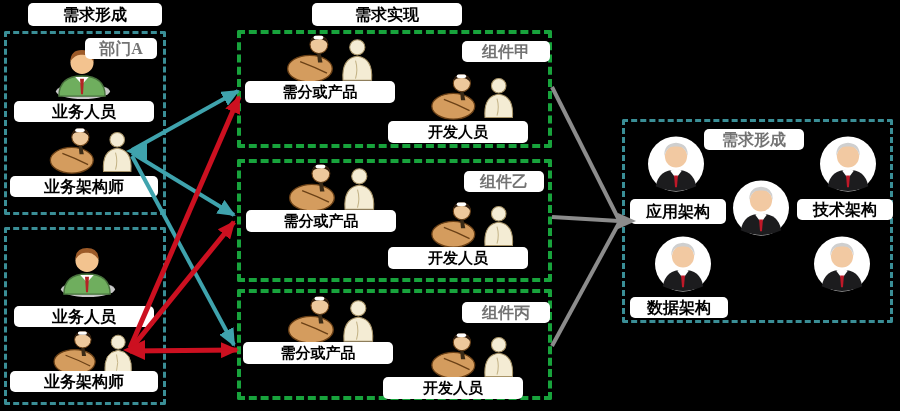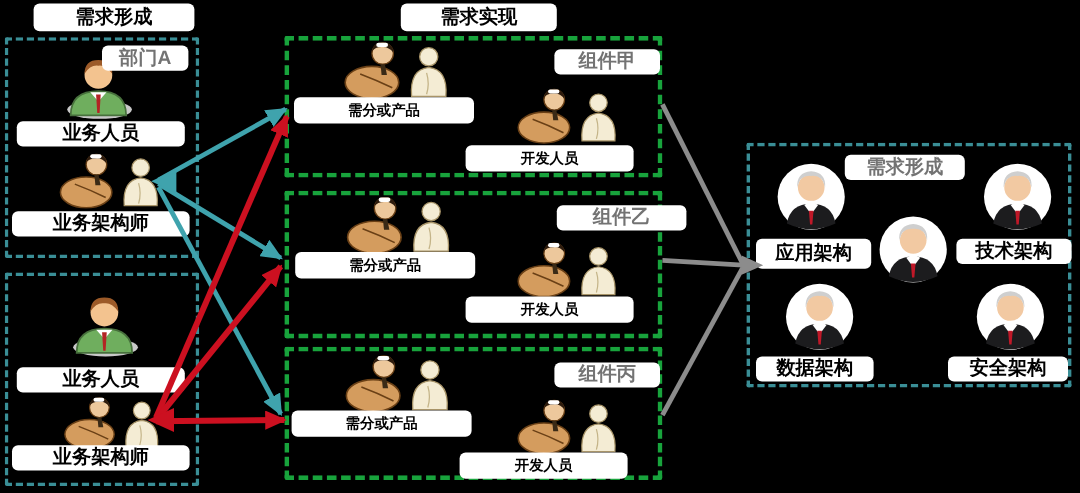--- a/index.html
+++ b/index.html
@@ -1,38 +1,38 @@
 <!DOCTYPE html>
 <html><head>
 <meta charset="utf-8">
 <style>
   html,body{margin:0;padding:0;background:#000;}
   .canvas{position:relative;width:900px;height:411px;background:#000;overflow:hidden;
-          font-family:Liberation Sans, sans-serif;}
+          font-family:Liberation Serif, serif;}
   .pill{position:absolute;background:#ffffff;border-radius:5px;color:#000;
         font-weight:bold;font-size:16px;display:flex;align-items:center;
         justify-content:center;white-space:nowrap;z-index:3;line-height:1;}
-  .pill.small{font-size:12px;}
+  .pill.small{font-size:15px;}
   .pill.red{color:#737373;}
   .dash-box{position:absolute;border:3px dashed #3a8e96;z-index:1;border-radius:2px;}
   .dash-box.green{border-color:#18a33c;border-width:4px;}
   .icon{position:absolute;z-index:2;}
   .icon svg{display:block;width:100%;height:100%;}
   .arrows{position:absolute;left:0;top:0;width:900px;height:411px;z-index:5;pointer-events:none;}
   .gov{position:absolute;left:561px;top:74px;width:92px;height:36px;background:#fff;
        border-radius:6px;z-index:6;display:flex;flex-direction:column;align-items:center;
        justify-content:center;font-weight:bold;font-size:14px;color:#000;line-height:1.2;}
 </style>
 </head>
 <body>
 
 <div class="canvas">
 
   <div class="pill" style="left:28px;top:3px;width:134px;height:23px">需求形成</div>
-  <div class="pill" style="left:334px;top:3px;width:130px;height:23px">需求实现</div>
+  <div class="pill" style="left:312px;top:3px;width:150px;height:23px">需求实现</div>
 
   <div class="dash-box" style="left:4px;top:31px;width:156px;height:178px"></div>
   <div class="pill red" style="left:85px;top:38px;width:72px;height:21px">部门A</div>
   <div class="icon" style="left:50px;top:48px;width:64px;height:52px">
     <svg viewBox="0 0 64 54">
       <ellipse cx="33" cy="45" rx="28" ry="8" fill="#c9c9c9"></ellipse>
       <path d="M8,50 Q8,29 32,29 Q56,29 56,50 Z" fill="#6fae5e" stroke="#47703c" stroke-width="1.5"></path>
       <path d="M25,30 L32,38 L39,30 Z" fill="#ffffff"></path>
       <path d="M30,32 L34,32 L33,48 L31,48 Z" fill="#b32424"></path>
       <circle cx="32" cy="15" r="12" fill="#f3c38f"></circle>
@@ -107,21 +107,21 @@
       <rect x="33" y="3" width="11" height="4" rx="2" fill="#ffffff"></rect>
       <path d="M37,23 L41,23 L43,33 L38,33 Z" fill="#3a2a16"></path>
       <circle cx="82" cy="16" r="8.5" fill="#f4ecd4" stroke="#a89468" stroke-width="1.2"></circle>
       <path d="M66,53 Q64,28 82,26 Q100,28 98,53 Z" fill="#f4ecd4" stroke="#a89468" stroke-width="1.2"></path>
       <path d="M80,31 Q83,41 80,51" stroke="#c4b488" stroke-width="1.2" fill="none"></path>
     </svg>
   </div>
   <div class="pill small" style="left:388px;top:121px;width:140px;height:22px">开发人员</div>
 
   <div class="dash-box green" style="left:237px;top:159px;width:307px;height:115px"></div>
-  <div class="pill red" style="left:464px;top:171px;width:108px;height:21px">组件乙</div>
+  <div class="pill red" style="left:464px;top:171px;width:80px;height:21px">组件乙</div>
   <div class="icon" style="left:285px;top:162px;width:95px;height:50px">
     <svg viewBox="0 0 104 56">
       <ellipse cx="29" cy="40" rx="25" ry="15" fill="#d49c5e" stroke="#6a4016" stroke-width="1.5"></ellipse>
       <path d="M18,32 Q34,38 48,45" stroke="#6a4016" stroke-width="1.5" fill="none"></path>
       <circle cx="39" cy="13" r="10" fill="#edc89c" stroke="#6a4016" stroke-width="1.2"></circle>
       <path d="M29,11 Q30,2 40,3 Q49,4 49,12 Q44,6 38,7 Q32,7 29,11 Z" fill="#2e1c0e"></path>
       <rect x="33" y="3" width="11" height="4" rx="2" fill="#ffffff"></rect>
       <path d="M37,23 L41,23 L43,33 L38,33 Z" fill="#3a2a16"></path>
       <circle cx="82" cy="16" r="8.5" fill="#f4ecd4" stroke="#a89468" stroke-width="1.2"></circle>
       <path d="M66,53 Q64,28 82,26 Q100,28 98,53 Z" fill="#f4ecd4" stroke="#a89468" stroke-width="1.2"></path>
@@ -228,21 +228,20 @@
   <div class="icon" style="left:812px;top:236px;width:60px;height:56px">
     <svg viewBox="0 0 60 58">
       <ellipse cx="30" cy="29" rx="29" ry="28.5" fill="#ffffff"></ellipse>
       <path d="M9,52 Q12,35 30,35 Q48,35 51,52 Q40,57 30,57 Q20,57 9,52 Z" fill="#1c1c1e"></path>
       <path d="M24,36 L30,44 L36,36 Q33,34 30,34 Q27,34 24,36 Z" fill="#ffffff"></path>
       <path d="M28,41 L32,41 L31,53 L29,53 Z" fill="#c01828"></path>
       <circle cx="30" cy="21" r="11.5" fill="#f2c9a2"></circle>
       <path d="M18,21 Q17,8 30,7 Q43,8 42,21 Q40,10 30,11 Q20,10 18,21 Z" fill="#cfcfcf"></path>
     </svg>
   </div>
-  <div class="pill" style="left:790px;top:297px;width:100px;height:21px">安全架构</div>
 
 
   <svg class="arrows" viewBox="0 0 900 411">
     <defs>
       <marker id="arrTeal" markerUnits="userSpaceOnUse" markerWidth="18" markerHeight="16" refX="16" refY="8" orient="auto">
         <path d="M0,0 L18,8 L0,16 Z" fill="#3fa3ad"></path>
       </marker>
       <marker id="arrRed" markerUnits="userSpaceOnUse" markerWidth="18" markerHeight="16" refX="16" refY="8" orient="auto">
         <path d="M0,0 L18,8 L0,16 Z" fill="#cc1020"></path>
       </marker>

